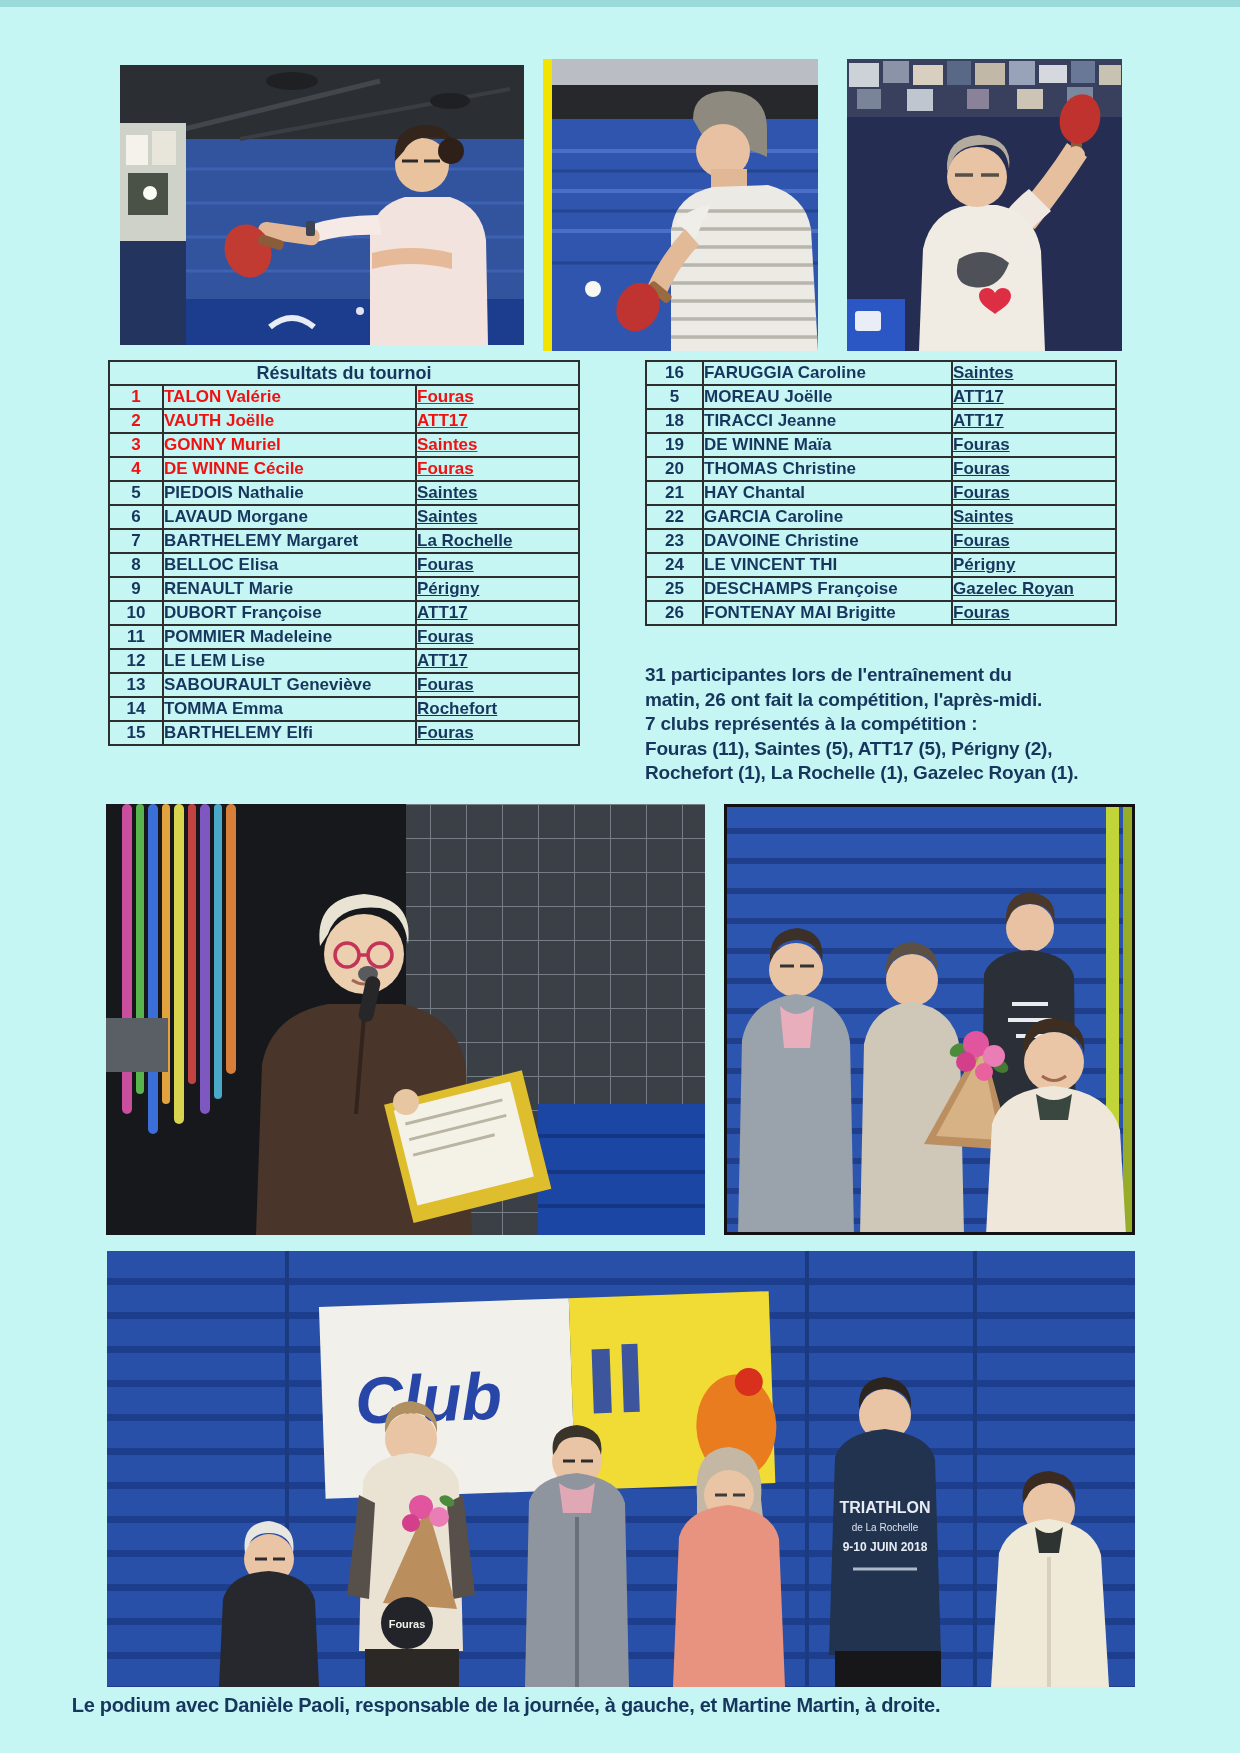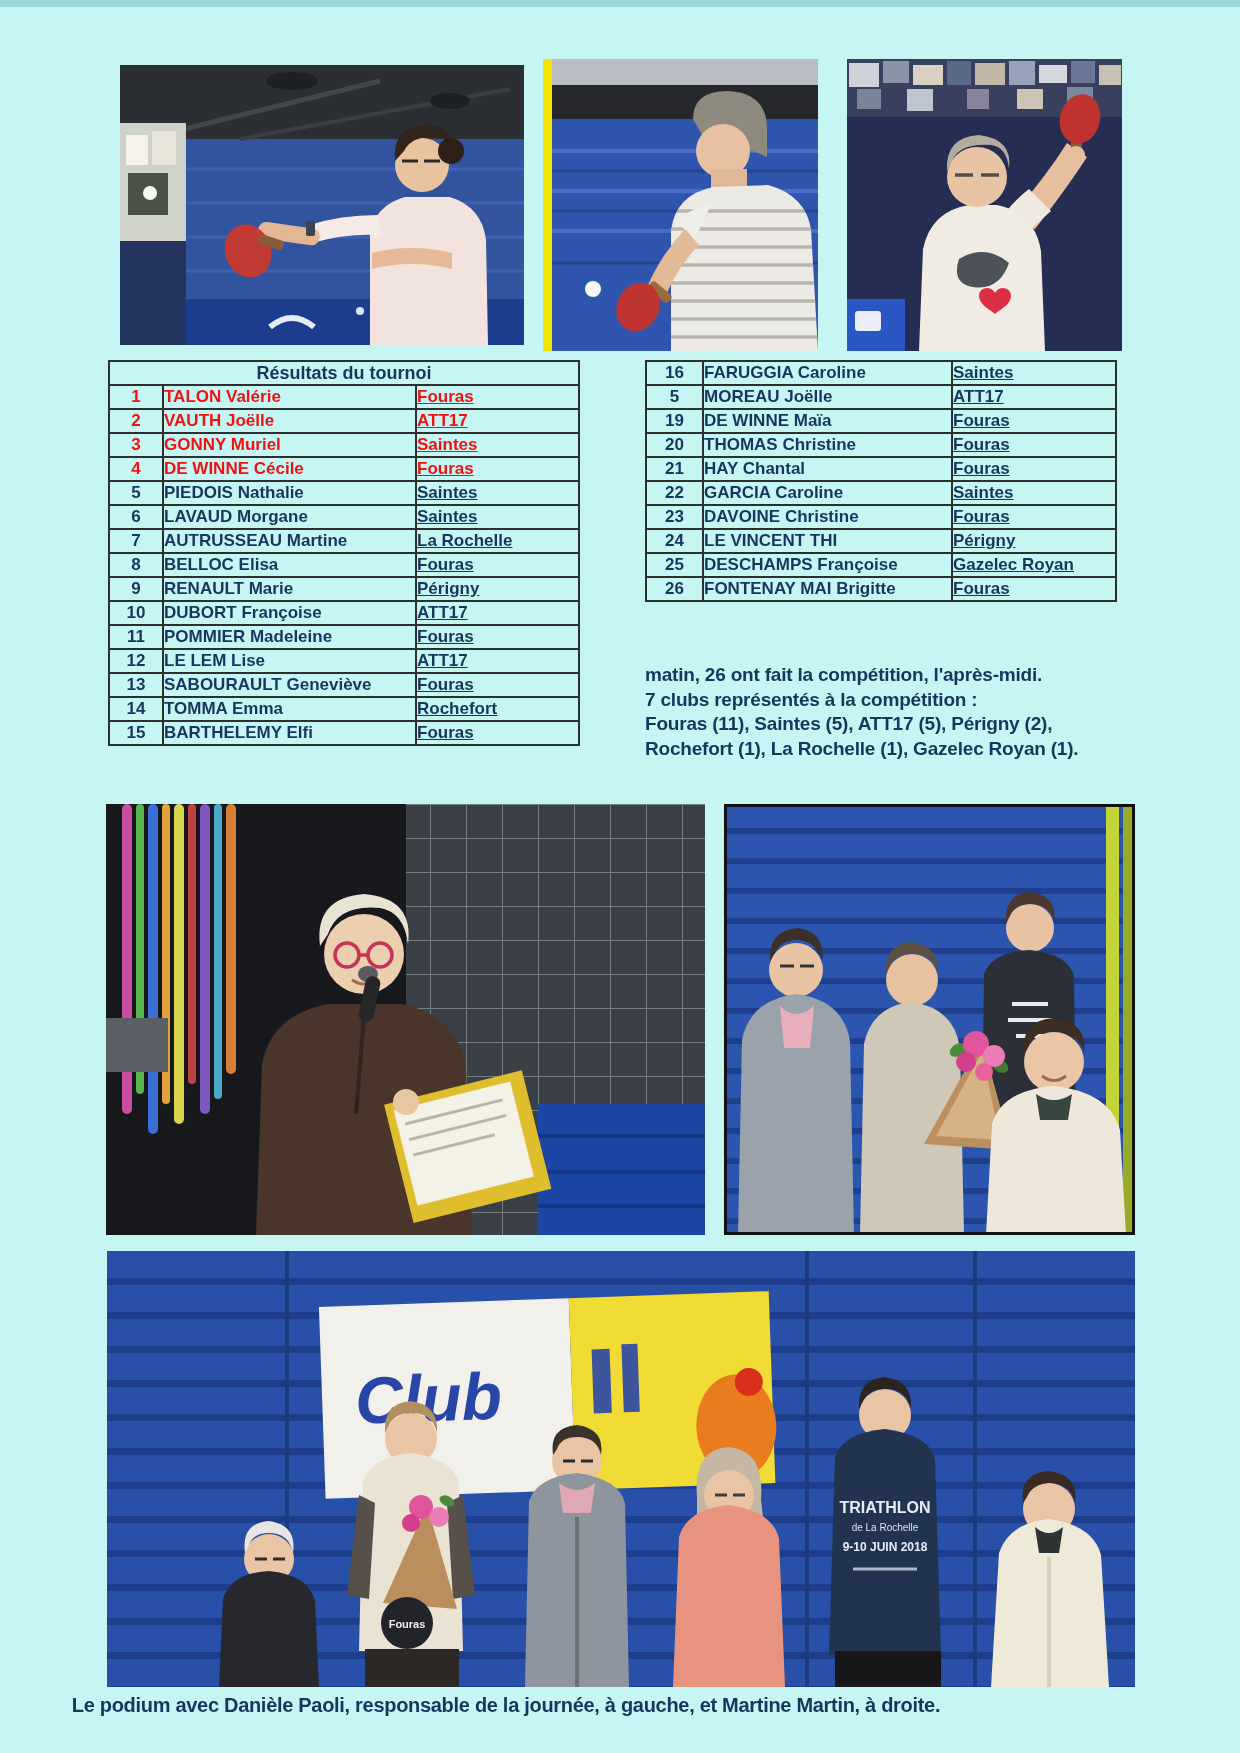--- a/index.html
+++ b/index.html
@@ -181,21 +181,21 @@
           <td class="c-name">PIEDOIS Nathalie</td>
           <td class="c-club">Saintes</td>
         </tr>
     <tr>
           <td class="c-rank">6</td>
           <td class="c-name">LAVAUD Morgane</td>
           <td class="c-club">Saintes</td>
         </tr>
     <tr>
           <td class="c-rank">7</td>
-          <td class="c-name">AUTRUSSEAU Martine</td>
+          <td class="c-name">BARTHELEMY Margaret</td>
           <td class="c-club">La Rochelle</td>
         </tr>
     <tr>
           <td class="c-rank">8</td>
           <td class="c-name">BELLOC Elisa</td>
           <td class="c-club">Fouras</td>
         </tr>
     <tr>
           <td class="c-rank">9</td>
           <td class="c-name">RENAULT Marie</td>
@@ -245,20 +245,25 @@
           <td class="c-rank">16</td>
           <td class="c-name">FARUGGIA Caroline</td>
           <td class="c-club">Saintes</td>
         </tr>
     <tr>
           <td class="c-rank">5</td>
           <td class="c-name">MOREAU Joëlle</td>
           <td class="c-club">ATT17</td>
         </tr>
     <tr>
+          <td class="c-rank">18</td>
+          <td class="c-name">TIRACCI Jeanne</td>
+          <td class="c-club">ATT17</td>
+        </tr>
+    <tr>
           <td class="c-rank">19</td>
           <td class="c-name">DE WINNE Maïa</td>
           <td class="c-club">Fouras</td>
         </tr>
     <tr>
           <td class="c-rank">20</td>
           <td class="c-name">THOMAS Christine</td>
           <td class="c-club">Fouras</td>
         </tr>
     <tr>
@@ -288,20 +293,21 @@
         </tr>
     <tr>
           <td class="c-rank">26</td>
           <td class="c-name">FONTENAY MAI Brigitte</td>
           <td class="c-club">Fouras</td>
         </tr>
   </tbody>
     </table>
 
   <div class="summary">
+    <div>31 participantes lors de l'entraînement du</div>
     <div>matin, 26 ont fait la compétition, l'après-midi.</div>
     <div>7 clubs représentés à la compétition :</div>
     <div>Fouras (11), Saintes (5), ATT17 (5), Périgny (2),</div>
     <div>Rochefort (1), La Rochelle (1), Gazelec Royan (1).</div>
   </div>
 
   <div class="photo pml">
     <svg viewBox="0 0 599 431" preserveAspectRatio="none">
       <defs>
         <pattern id="mesh" width="36" height="34" patternUnits="userSpaceOnUse">

